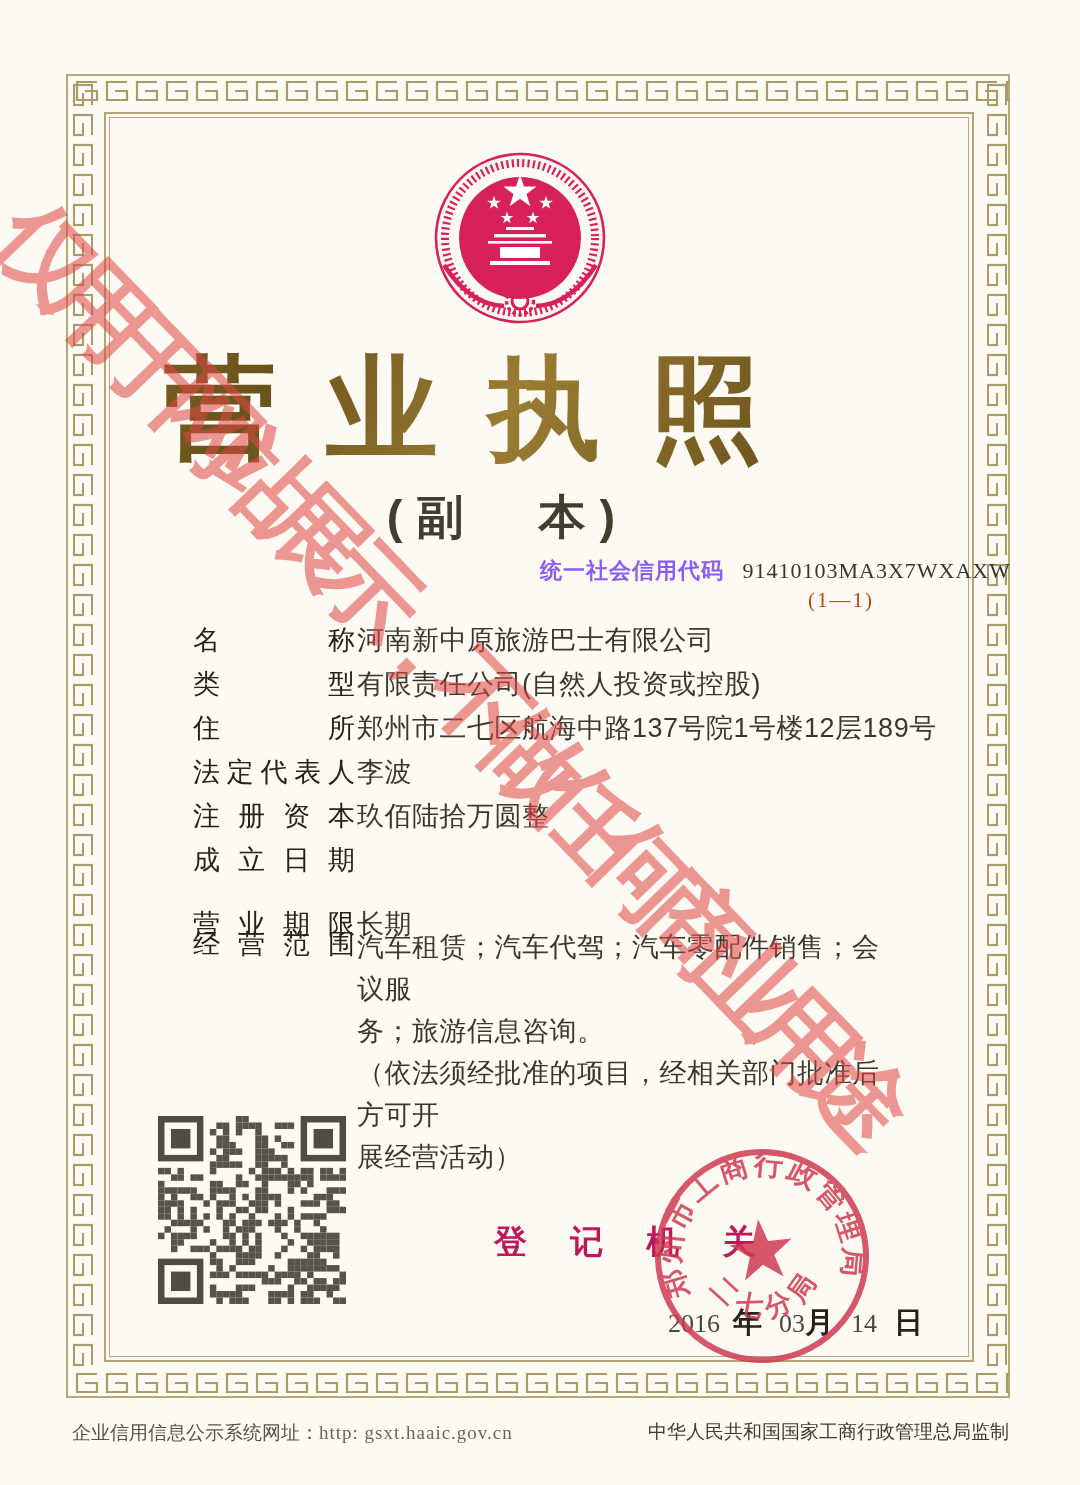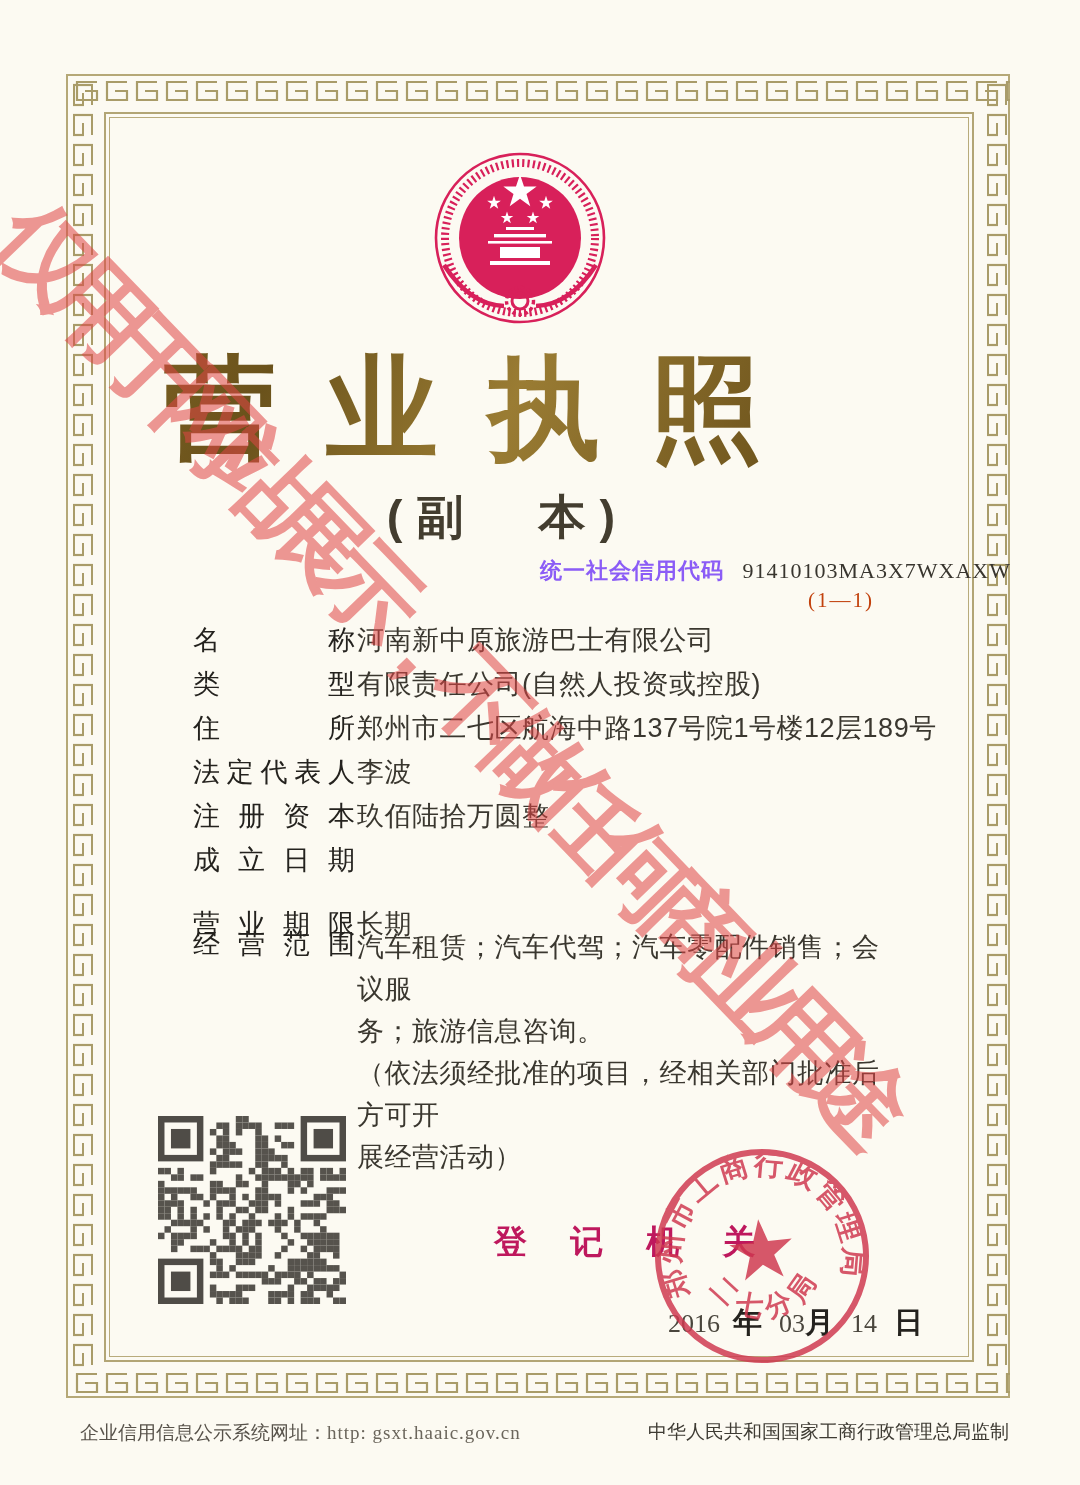--- a/index.html
+++ b/index.html
@@ -61,21 +61,21 @@
   .qr{position:absolute;left:158px;top:1116px;width:188px;height:188px;}
   .reg-label{position:absolute;left:494px;top:1220px;font-size:33px;font-weight:bold;
     letter-spacing:17px;color:#be185d;white-space:nowrap;}
   .date-row{position:absolute;left:668px;top:1303px;z-index:4;white-space:nowrap;}
   .date-num{font-size:26px;color:#4a463d;font-family:"Liberation Serif","DejaVu Serif",serif;}
   .date-cjk{font-size:29px;font-weight:bold;color:#24221e;}
   .d-sp1{margin-right:13px;} .d-sp2{margin-right:17px;} .d-sp3{}
   .seal{position:absolute;left:646px;top:1140px;width:232px;height:232px;z-index:6;
     opacity:.84;transform:rotate(-6deg);}
   
-  .footer-left{position:absolute;left:80px;top:1420px;font-size:19px;color:#57524a;white-space:nowrap;}
+  .footer-left{position:absolute;left:72px;top:1420px;font-size:19px;color:#57524a;white-space:nowrap;}
   .footer-url{font-family:"Liberation Serif","DejaVu Serif",serif;color:#6b665c;letter-spacing:1px;}
   .footer-right{position:absolute;left:648px;top:1419px;width:335px;text-align:right;
     font-size:19px;color:#3e3b33;white-space:nowrap;}
 </style>
 </head>
 <body>
 
 <div class="page">
 
   <svg width="0" height="0" style="position:absolute">

